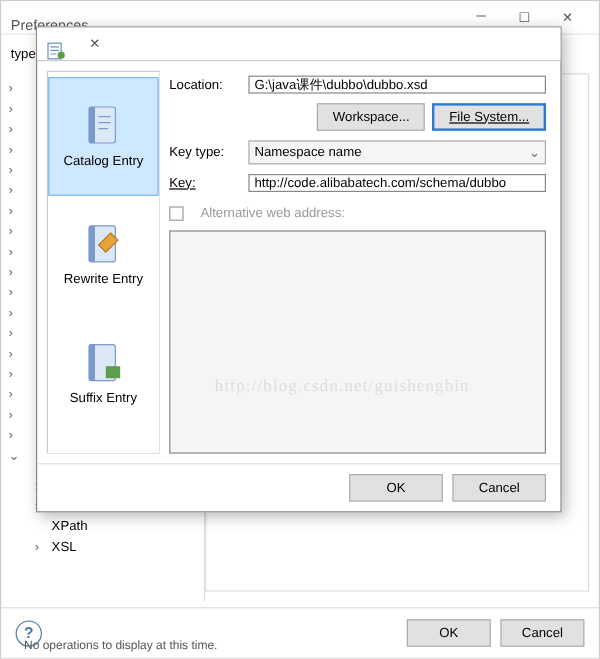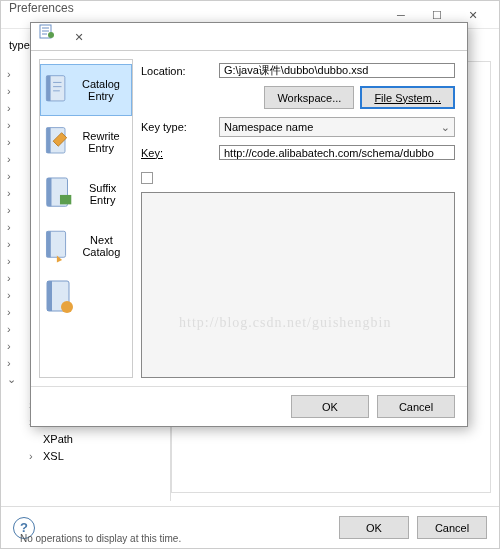--- a/index.html
+++ b/index.html
@@ -1,43 +1,43 @@
 <!DOCTYPE html>
 <html><head>
 <meta charset="utf-8">
 <style>
 *{box-sizing:border-box;margin:0;padding:0;font-family:"Segoe UI",Tahoma,sans-serif;font-size:11px;color:#000}
 body{background:#fff;width:500px;height:549px;overflow:hidden;position:relative}
 .win{position:absolute;border:1px solid #ccc;background:#fff}
-.titlebar{height:28px;display:flex;align-items:flex-start;padding:0 8px;background:#fff;border-bottom:1px solid #e8e8e8}
+.titlebar{height:28px;display:flex;align-items:flex-end;padding:0 8px;background:#fff;border-bottom:1px solid #e8e8e8}
 .titlebar .t{flex:1;font-size:12px;color:#555}
 .titlebar .btns{display:flex;gap:0}
 .titlebar .btn{width:36px;height:28px;display:flex;align-items:center;justify-content:center;color:#555}
 .tree{padding:4px 2px}
 .tree .row{display:flex;align-items:center;height:17px;padding-left:4px;gap:4px}
 .chev{width:10px;display:inline-block;color:#666}
 .filter{display:flex;gap:4px;padding:6px 8px;align-items:center}
 .filter input{flex:1;height:20px;border:1px solid #aaa;padding:0 4px}
 .footer{position:absolute;bottom:0;left:0;right:0;height:42px;border-top:1px solid #ddd;display:flex;align-items:center;justify-content:flex-end;gap:8px;padding:0 12px;background:#fff}
 .footer.help{justify-content:space-between}
 button{height:23px;min-width:70px;border:1px solid #adadad;background:#e1e1e1;padding:0 12px;font-size:11px}
 button.highlight{border:2px solid #2a7bd4}
 .help-icon{width:22px;height:22px;border:1.5px solid #4a7aab;border-radius:50%;display:flex;align-items:center;justify-content:center;color:#4a7aab;font-size:13px;font-weight:bold}
 
 
 .modal{position:absolute;left:30px;top:22px;width:438px;height:405px;border:1px solid #888;background:#fff;box-shadow:3px 3px 12px rgba(0,0,0,.3);display:flex;flex-direction:column}
 .modal .titlebar{background:#fff;border-bottom:1px solid #ccc}
 .modal .titlebar .icon{width:16px;height:16px;margin-right:6px}
 .mbody{flex:1;display:flex;padding:8px;gap:8px;overflow:hidden}
 .sidepanel{width:94px;border:1px solid #ccc;background:#fff;overflow-y:auto;padding:4px 0}
-.catitem{display:flex;flex-direction:row;align-items:center;padding:6px 2px;gap:3px;text-align:center;border:1px solid transparent}
+.catitem{display:flex;flex-direction:column;align-items:center;padding:22px 2px;gap:3px;text-align:center;border:1px solid transparent}
 .catitem.sel{background:#cde8ff;border:1px solid #7eb4e8}
 .caticon{width:32px;height:38px}
 .formpanel{flex:1;display:flex;flex-direction:column;gap:8px;padding:4px 4px 0 0}
-.frow{display:flex;align-items:center;gap:20px}
+.frow{display:flex;align-items:center;gap:8px}
 .flabel{width:58px;text-align:left}
 .finput{flex:1;height:15px;border:1px solid #888;padding:0 4px;background:#fff}
 .fsel{flex:1;height:20px;border:1px solid #aaa;background:#f5f5f5;padding:0 4px;display:flex;align-items:center;justify-content:space-between}
 .link{text-decoration:underline}
 .chk{width:12px;height:12px;border:1px solid #999;display:inline-block;margin-right:6px}
 .mfooter{height:40px;border-top:1px solid #ddd;display:flex;align-items:center;justify-content:flex-end;gap:8px;padding:0 12px}
 .watermark{position:absolute;left:148px;top:292px;color:#ddd;font-size:14px;font-family:serif;letter-spacing:1px;pointer-events:none}
 .status{position:absolute;bottom:3px;left:0;font-size:10px;color:#555;padding:2px 20px}
 </style>
 </head>
@@ -214,20 +214,21 @@
           <span>Namespace name</span>
           <span style="color:#666">⌄</span>
         </div>
       </div>
       <div class="frow">
         <span class="flabel link">Key:</span>
         <input class="finput" value="http://code.alibabatech.com/schema/dubbo" style="">
       </div>
       <div class="frow" style="margin-top:4px">
         <span class="chk"></span>
+        <span style="color:#999">Alternative web address:</span>
       </div>
       <input class="finput" style="background: rgb(245, 245, 245); color: rgb(153, 153, 153);" disabled="" value="">
     </div>
   </div>
   <div class="mfooter">
     <button style="min-width:78px">OK</button>
     <button style="min-width:78px">Cancel</button>
   </div>
   <div class="watermark">http://blog.csdn.net/guishengbin</div>
 </div>

